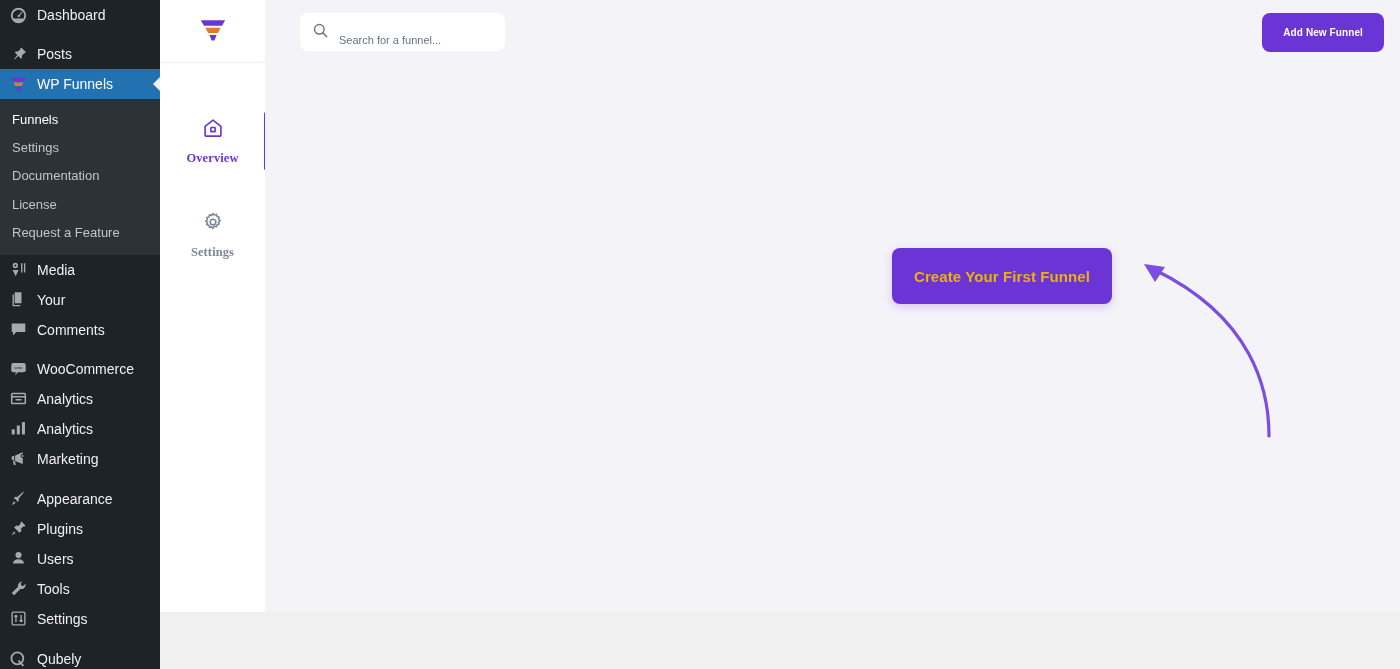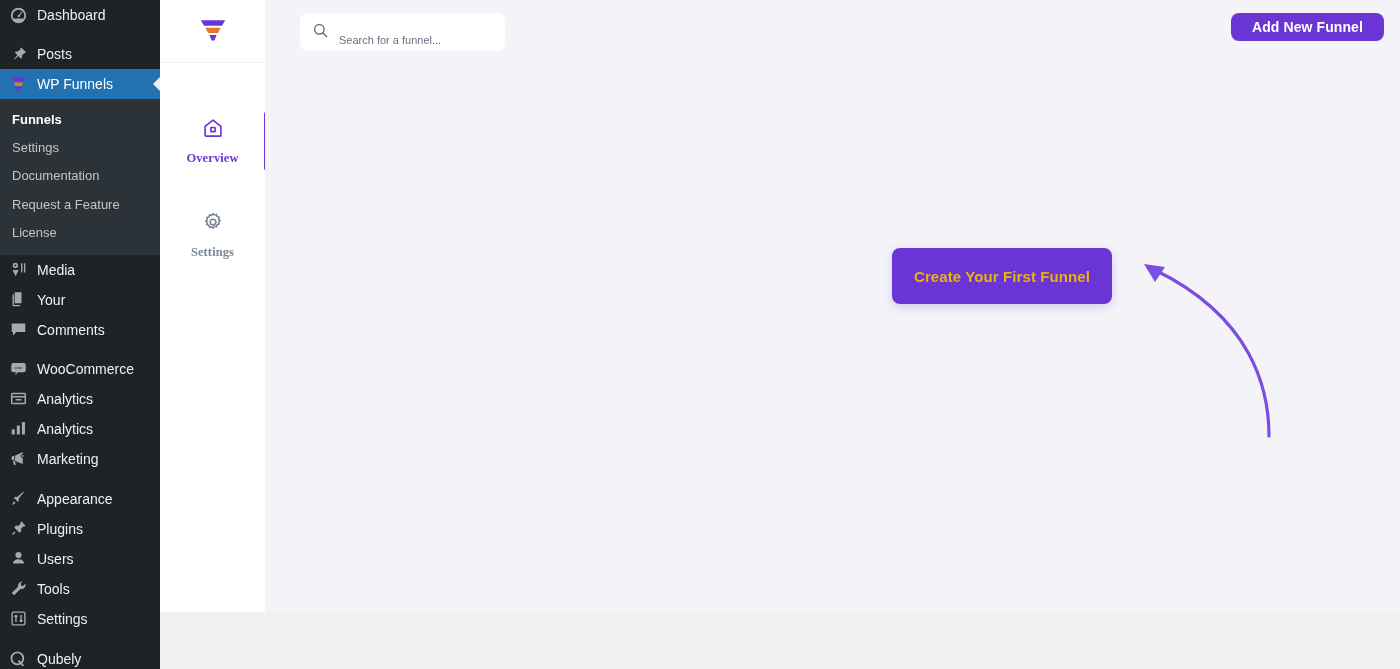--- a/index.html
+++ b/index.html
@@ -62,21 +62,21 @@
     padding: 7px 0 8px 0;
   }
   .wp-subitem {
     display: block;
     padding: 5px 0 5px 12px;
     font-size: 13px;
     color: #c3c4c7;
     cursor: pointer;
     line-height: 1.4;
   }
-  .wp-subitem.current { color: #fff; font-weight: 700; }
+  .wp-subitem.current { color: #fff; font-weight: 400; }
 
   
   .wpf-shell {
     position: absolute; left: 160px; top: 0;
     width: 1240px; height: 612px;
     background: #f4f3f8;
   }
 
   
   .wpf-nav {
@@ -142,28 +142,28 @@
     font-size: 11px;
     color: #3f4a57;
     width: 150px;
     padding: 0;
     margin-top: 16px;
   }
   .search-input::placeholder { color: #6b7280; opacity: 1; }
 
   .add-funnel-btn {
     position: absolute; right: 16px; top: 13px;
-    height: 28px;
+    height: 39px;
     padding: 0 21px;
     background: #6a35d4;
     color: #fff;
     border: 0;
     border-radius: 8px;
     font-family: "Liberation Sans", sans-serif;
-    font-size: 14px;
+    font-size: 10px;
     font-weight: 700;
     cursor: pointer;
     letter-spacing: .1px;
   }
 
   
   .wpf-main {
     position: relative;
     height: 548px;
   }
@@ -232,22 +232,22 @@
         </svg>
       </span>
       <span class="wp-label">WP Funnels</span>
       <span class="wp-arrow"></span>
     </div>
 
     <div class="wp-submenu">
       <a class="wp-subitem current">Funnels</a>
       <a class="wp-subitem">Settings</a>
       <a class="wp-subitem">Documentation</a>
+      <a class="wp-subitem">License</a>
       <a class="wp-subitem">Request a Feature</a>
-      <a class="wp-subitem">License</a>
     </div>
 
     <div class="wp-item">
       <span class="wp-ico">
         <svg width="17" height="17" viewBox="0 0 20 20" fill="currentColor">
             <path d="M6.3 2.2a3.1 3.1 0 1 0 0 6.2 3.1 3.1 0 0 0 0-6.2zm0 1.9a1.2 1.2 0 1 1 0 2.4 1.2 1.2 0 0 1 0-2.4zM13 2.6h1.6v10.9H13zM16.4 2.6H18v10.9h-1.6zM3 10.7h7.2L6.6 18z"></path>
           </svg>
       </span>
       <span class="wp-label">Media</span>
     </div>

